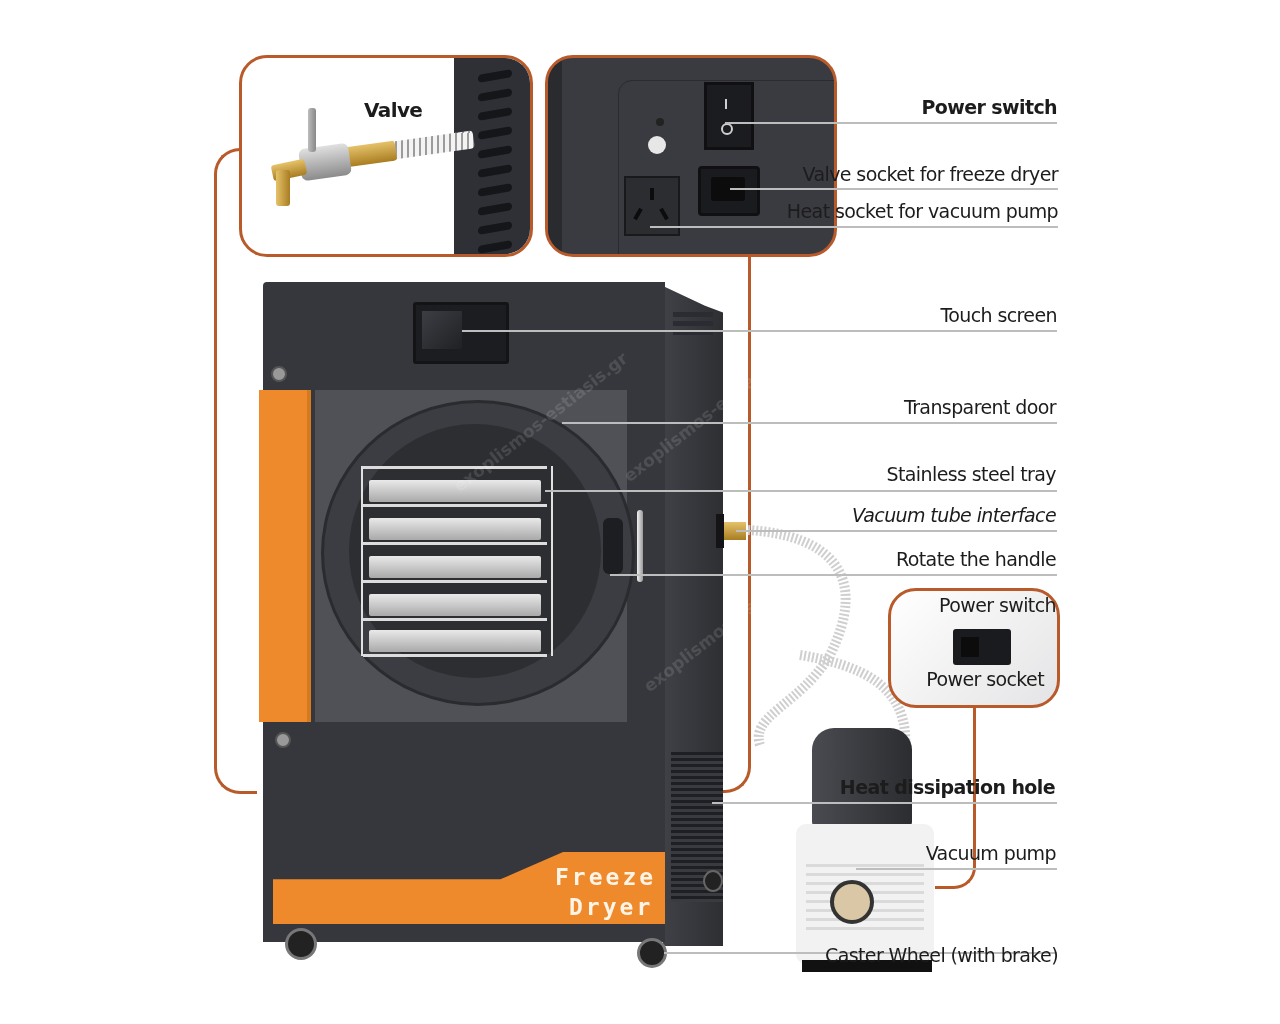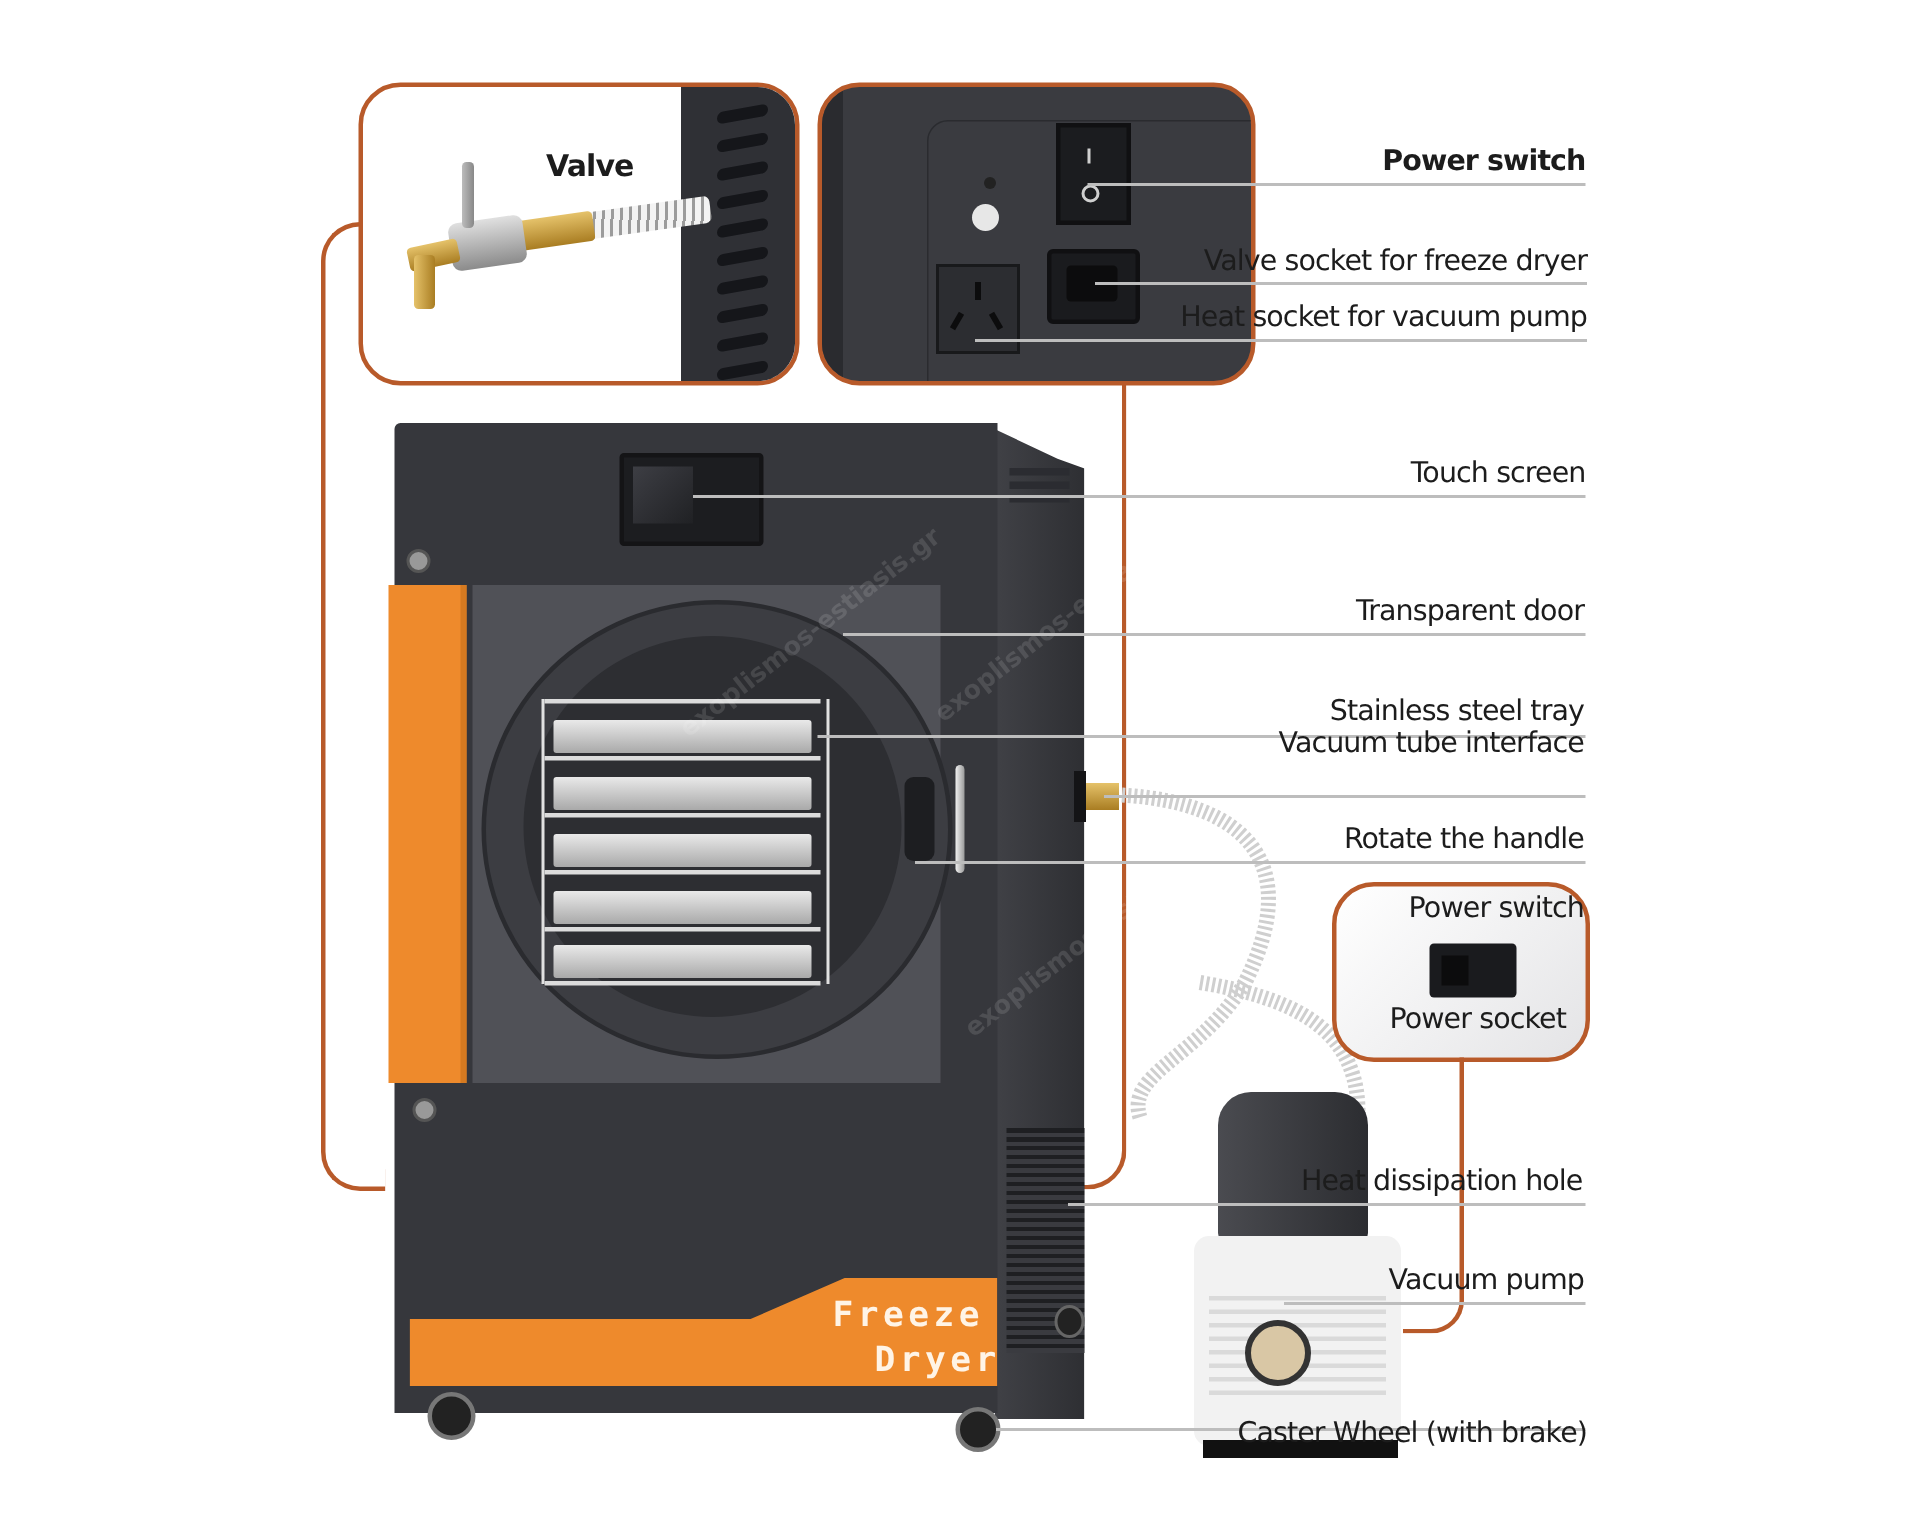--- a/index.html
+++ b/index.html
@@ -1,19 +1,19 @@
 <!DOCTYPE html>
 <html><head>
 <meta charset="utf-8">
 <style>
   html,body{margin:0;padding:0;background:#ffffff;}
   body{width:1280px;height:1024px;position:relative;overflow:hidden;font-family:"Liberation Sans",sans-serif;}
   .abs{position:absolute;}
   .label{position:absolute;font-family:"DejaVu Sans",sans-serif;font-size:19px;color:#1c1c1c;white-space:nowrap;letter-spacing:-0.6px;text-align:right;}
-  .label.light{color:#ffffff;}
+  .label.light{color:#ffffff;font-weight:bold;}
   .leader{position:absolute;height:2px;background:#bdbdbd;}
   .callout{position:absolute;border:3px solid #b85a2a;border-radius:28px;overflow:hidden;background:#f4f4f4;}
   .connector{position:absolute;border:3px solid #b85a2a;}
   .slots span{display:block;width:34px;height:8px;background:#15161a;border-radius:4px;margin:0 0 11px 0;transform:skewY(-10deg);}
   .tray{position:absolute;left:6px;width:172px;height:22px;background:linear-gradient(#e9e9e9,#a9a9a9);border-radius:2px;}
   .shelf{position:absolute;left:0;width:184px;height:3px;background:#dcdcdc;}
   .ribs span{display:block;height:5px;background:#2b2c31;margin-bottom:4px;}
   .pump-ribs span{display:block;height:3px;background:#dadada;margin-bottom:6px;}
   .brand{font-family:"DejaVu Sans Mono",monospace;font-weight:bold;color:#fff4e6;font-size:23px;letter-spacing:3px;position:absolute;}
   .watermark{position:absolute;font-family:"DejaVu Sans",sans-serif;font-weight:bold;font-size:17px;color:rgba(255,255,255,0.12);transform:rotate(-38deg);white-space:nowrap;}
@@ -120,21 +120,21 @@
     </div>
 
     <div class="abs" style="left:288px;top:128px;width:20px;height:56px;background:#1d1e21;border-radius:6px;"></div>
     <div class="abs" style="left:322px;top:120px;width:6px;height:72px;background:linear-gradient(90deg,#f0f0f0,#9a9a9a);border-radius:3px;"></div>
   </div>
 
   <div class="abs" style="left:-4px;top:108px;width:52px;height:332px;background:#ee8a2c;box-shadow:inset -4px 0 0 #d67a20;"></div>
 
   <div class="abs" style="left:10px;top:570px;width:392px;height:72px;background:#ee8a2c;clip-path:polygon(0 38%,58% 38%,74% 0,100% 0,100% 100%,0 100%);"></div>
   <div class="brand" style="left:292px;top:582px;">Freeze</div>
-  <div class="brand" style="left:306px;top:612px;margin-left:14px;">Dryer</div>
+  <div class="brand" style="left:306px;top:612px;">Dryer</div>
 
   <div class="abs" style="left:22px;top:646px;width:26px;height:26px;border-radius:50%;background:#222;border:3px solid #777;"></div>
   <div class="abs" style="left:374px;top:656px;width:24px;height:24px;border-radius:50%;background:#222;border:3px solid #777;"></div>
   <div class="abs" style="left:440px;top:588px;width:16px;height:18px;border-radius:50%;background:#222;border:2px solid #666;"></div>
 
   <div class="watermark" style="left:170px;top:130px;">exoplismos-estiasis.gr</div>
   <div class="watermark" style="left:340px;top:120px;">exoplismos-estiasis.gr</div>
   <div class="watermark" style="left:360px;top:330px;">exoplismos-estiasis.gr</div>
 </div>
 
@@ -175,21 +175,21 @@
 <div class="leader" style="left:462px;top:330px;width:595px;"></div>
 <div class="label" style="right:223px;top:304px;">Touch screen</div>
 
 <div class="leader" style="left:562px;top:422px;width:495px;"></div>
 <div class="label" style="right:224px;top:396px;">Transparent door</div>
 
 <div class="leader" style="left:545px;top:490px;width:512px;"></div>
 <div class="label" style="right:224px;top:463px;">Stainless steel tray</div>
 
 <div class="leader" style="left:736px;top:530px;width:321px;"></div>
-<div class="label" style="right:224px;top:484px;">Vacuum tube interface</div>
+<div class="label" style="right:224px;top:504px;font-style:italic;">Vacuum tube interface</div>
 
 <div class="leader" style="left:610px;top:574px;width:447px;"></div>
 <div class="label" style="right:224px;top:548px;">Rotate the handle</div>
 
 <div class="leader" style="left:712px;top:802px;width:345px;"></div>
 <div class="label light" style="right:225px;top:776px;color:#1c1c1c;">Heat dissipation hole</div>
 
 <div class="leader" style="left:856px;top:868px;width:201px;"></div>
 <div class="label" style="right:224px;top:842px;">Vacuum pump</div>
 

